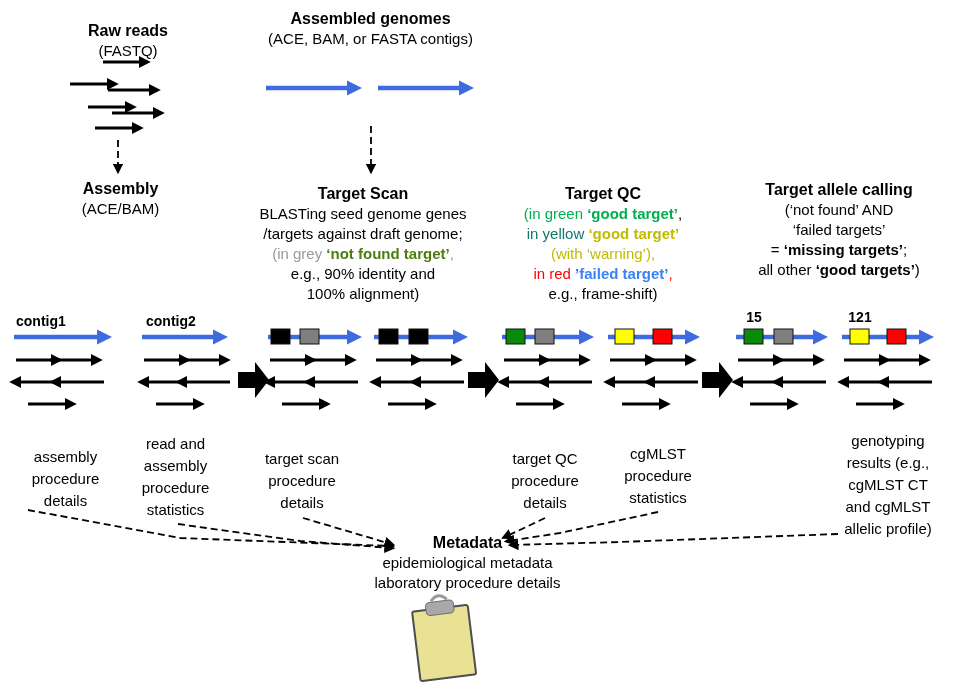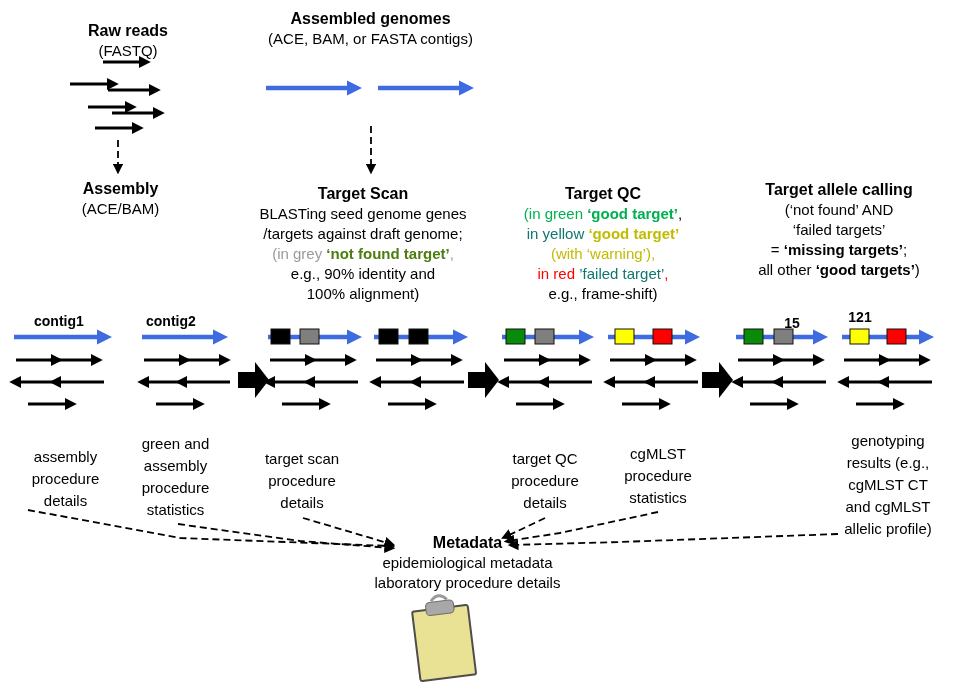--- a/index.html
+++ b/index.html
@@ -181,45 +181,45 @@
     <div><span style="color: rgb(154, 154, 154); margin-top: 36px;">(in grey </span><span style="color: #4d7c0f; font-weight: bold;">‘not found target’</span><span style="color: rgb(154, 154, 154);">,</span></div>
     <div><span>e.g., 90% identity and</span></div>
     <div><span>100% alignment)</span></div>
   </div>
 
   <div class="abs center stage" style="left:492px; top:184px; width:222px;">
     <div class="title">Target QC</div>
     <div><span style="color: rgb(0, 176, 80);">(in green </span><span style="color: rgb(0, 176, 80); font-weight: bold;">‘good target’</span><span>,</span></div>
     <div><span style="color: #0f766e;">in yellow </span><span style="color: rgb(194, 187, 0); font-weight: bold;">‘good target’</span></div>
     <div><span style="color: rgb(194, 187, 0); text-align: right;">(with </span><span style="color: rgb(194, 187, 0); font-weight: normal;">‘warning’</span><span style="color: rgb(194, 187, 0);">),</span></div>
-    <div><span style="color: rgb(255, 0, 0);">in red </span><span style="color: #0f766e; font-weight: normal; text-align: right;">’failed target’</span><span style="color: rgb(255, 0, 0);">,</span></div>
+    <div><span style="color: rgb(255, 0, 0);">in red </span><span style="color: #3b82f6; font-weight: bold; text-align: right;">’failed target’</span><span style="color: rgb(255, 0, 0);">,</span></div>
     <div><span>e.g., frame-shift)</span></div>
   </div>
 
   <div class="abs center stage" style="left:728px; top:180px; width:222px;">
     <div class="title">Target allele calling</div>
     <div><span>(‘not found’ AND</span></div>
     <div><span>‘failed targets’</span></div>
     <div><span>= </span><span style="font-weight: bold; text-align: center;">‘missing targets’</span><span>;</span></div>
     <div><span>all other </span><span style="font-weight: bold;">‘good targets’</span><span>)</span></div>
   </div>
 
-  <div class="abs ctg" style="left:34px; top:313px;">contig1</div>
+  <div class="abs ctg" style="left:16px; top:313px;">contig1</div>
   <div class="abs ctg" style="left:146px; top:313px;">contig2</div>
-  <div class="abs ctg center" style="left:774px; top:309px; width:36px;margin-top:6px;">15</div>
+  <div class="abs ctg center" style="left:736px; top:309px; width:36px;">15</div>
   <div class="abs ctg center" style="left:842px; top:309px; width:36px;">121</div>
 
   <div class="abs center bot" style="left:8px; top:446px; width:115px;">
     <div>assembly</div>
     <div>procedure</div>
     <div>details</div>
   </div>
 
   <div class="abs center bot" style="left:118px; top:433px; width:115px;">
-    <div>green and</div>
+    <div>read and</div>
     <div>assembly</div>
     <div>procedure</div>
     <div>statistics</div>
   </div>
 
   <div class="abs center bot" style="left:242px; top:448px; width:120px;">
     <div>target scan</div>
     <div>procedure</div>
     <div>details</div>
   </div>

